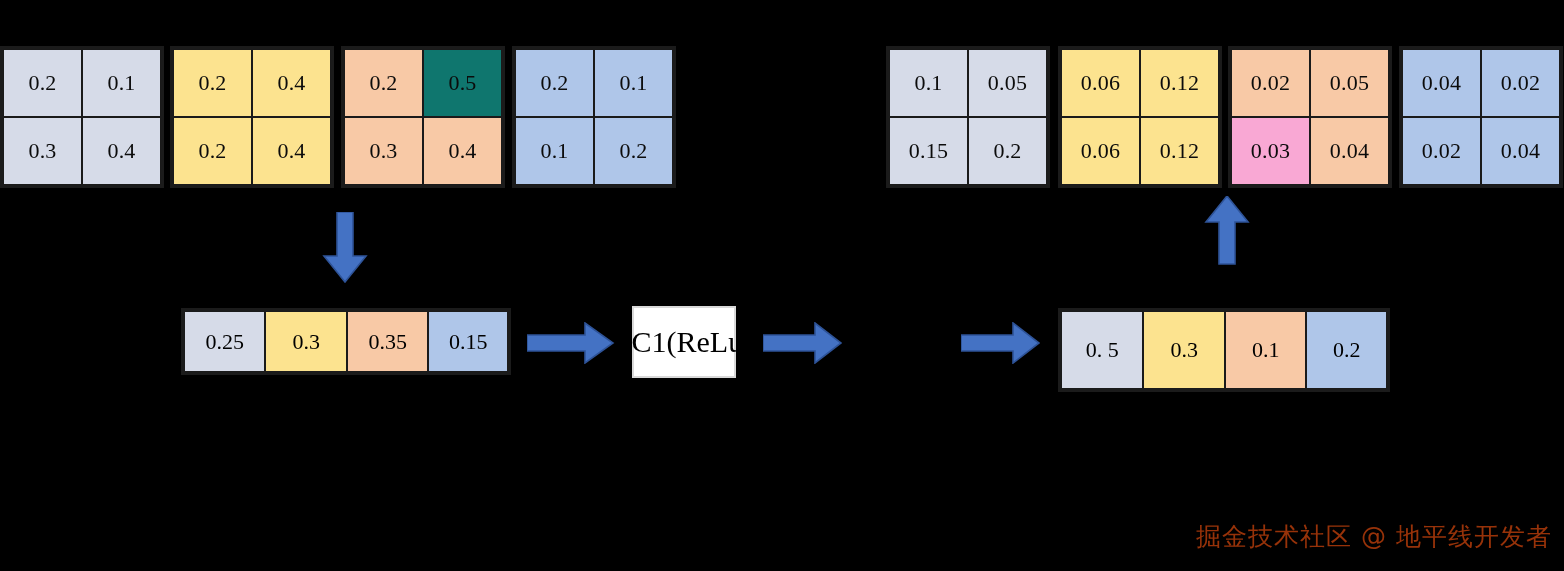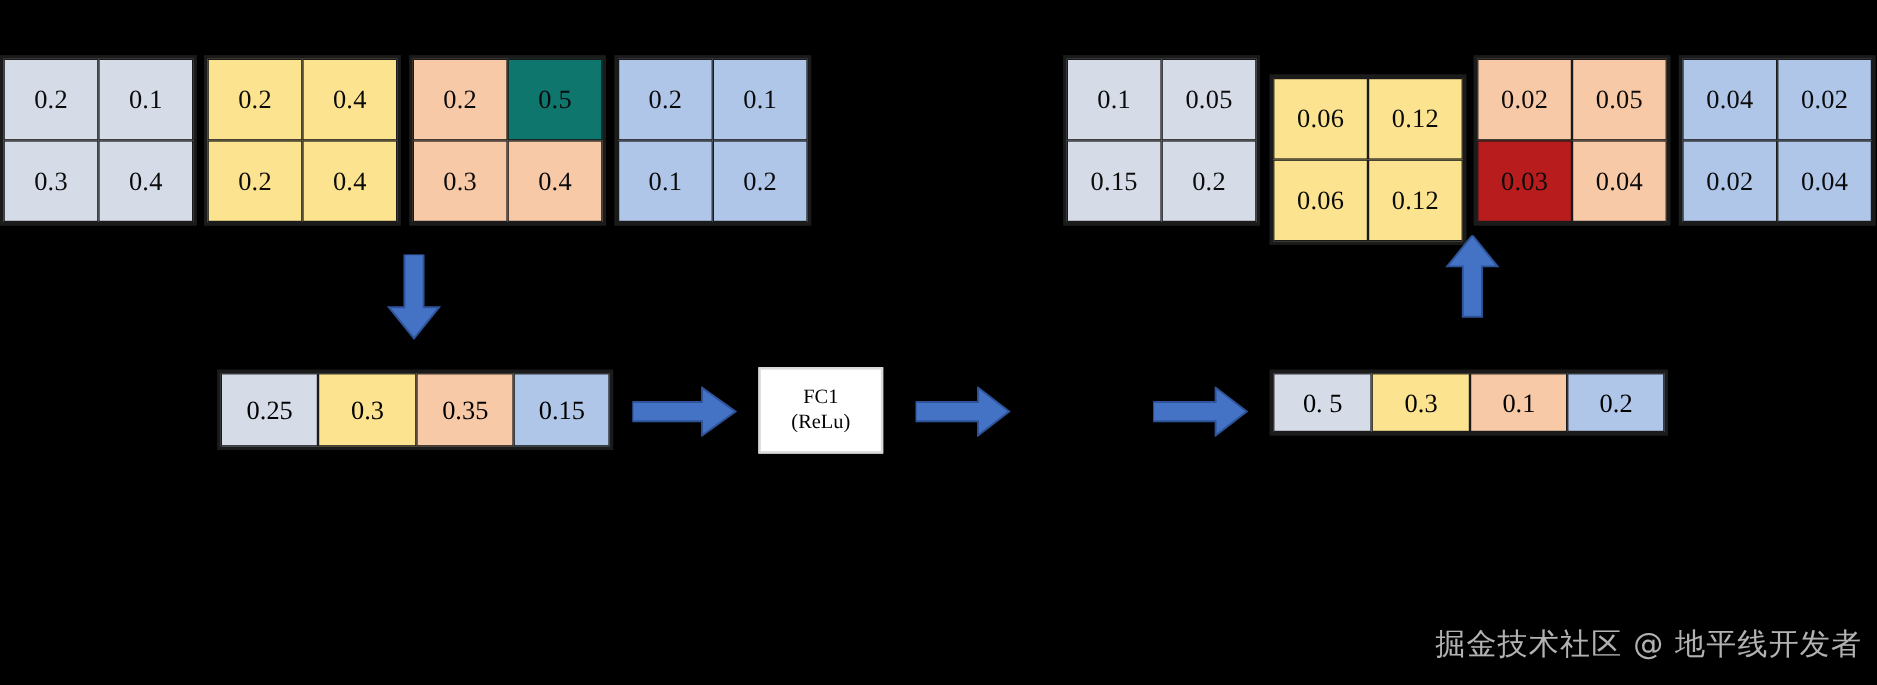--- a/index.html
+++ b/index.html
@@ -58,38 +58,38 @@
     color: #000000;
   }
 
   
   .fcbox {
     position: absolute;
     background: #ffffff;
     border: 2px solid #d9d9d9;
     box-sizing: border-box;
     display: flex;
-    flex-direction: column;
+    flex-direction: row;
     align-items: center;
     justify-content: center;
     color: #000000;
-    font-size: 17px;
+    font-size: 30px;
     line-height: 1.22;
   }
 
   
   .arrow-right, .arrow-down, .arrow-up {
     position: absolute;
   }
   .arrow-svg { display: block; }
 
   
   .watermark {
     position: absolute;
-    color: #e5e5e5;
+    color: #c2410c;
     font-size: 25px;
     font-family: "DejaVu Sans", "Liberation Sans", sans-serif;
     white-space: nowrap;
     opacity: 0.78;
     letter-spacing: 1px;
   }
 </style>
 </head>
 <body>
 
@@ -123,31 +123,31 @@
     <div class="cell" style="background: rgb(175, 198, 233);">0.2</div>
   </div>
 
   <div class="grid" style="left:886px; top:46px; width:164px; height:142px;">
     <div class="cell" style="background: rgb(214, 219, 232);">0.1</div>
     <div class="cell" style="background: rgb(214, 219, 232);">0.05</div>
     <div class="cell" style="background: rgb(214, 219, 232);">0.15</div>
     <div class="cell" style="background: rgb(214, 219, 232);">0.2</div>
   </div>
 
-  <div class="grid" style="left:1058px; top:46px; width:164px; height:142px;margin-top:16px;">
+  <div class="grid" style="left:1058px; top:46px; width:164px; height:142px;">
     <div class="cell" style="background: rgb(252, 227, 143);">0.06</div>
     <div class="cell" style="background: rgb(252, 227, 143);">0.12</div>
     <div class="cell" style="background: rgb(252, 227, 143);">0.06</div>
     <div class="cell" style="background: rgb(252, 227, 143);">0.12</div>
   </div>
 
   <div class="grid" style="left:1228px; top:46px; width:164px; height:142px;">
     <div class="cell" style="background: rgb(248, 201, 166);">0.02</div>
     <div class="cell" style="background: rgb(248, 201, 166);">0.05</div>
-    <div class="cell" style="background: #b91c1c;">0.03</div>
+    <div class="cell" style="background: #f9a8d4;">0.03</div>
     <div class="cell" style="background: rgb(248, 201, 166);">0.04</div>
   </div>
 
   <div class="grid" style="left:1399px; top:46px; width:164px; height:142px;">
     <div class="cell" style="background: rgb(175, 198, 233);">0.04</div>
     <div class="cell" style="background: rgb(175, 198, 233);">0.02</div>
     <div class="cell" style="background: rgb(175, 198, 233);">0.02</div>
     <div class="cell" style="background: rgb(175, 198, 233);">0.04</div>
   </div>
 
@@ -187,21 +187,21 @@
     </svg>
   </div>
 
 
   <div class="arrow-right" style="left:961px; top:322px; width:80px; height:42px;">
     <svg class="arrow-svg" width="80" height="42" viewBox="0 0 80 42">
       <polygon points="0,13 52,13 52,1 78,21 52,41 52,29 0,29" fill="#4472C4" stroke="#2E5398" stroke-width="1.6"></polygon>
     </svg>
   </div>
 
-  <div class="vector" style="left:1058px; top:308px; width:332px; height:55px;text-align:center;">
+  <div class="vector" style="left:1058px; top:308px; width:332px; height:84px;text-align:center;">
     <div class="cell" style="background:#D6DBE8; width:84px;">0. 5</div>
     <div class="cell" style="background:#FCE38F; width:83px;">0.3</div>
     <div class="cell" style="background:#F8C9A6; width:83px;">0.1</div>
     <div class="cell" style="background:#AFC6E9; width:82px;">0.2</div>
   </div>
 
   <div class="watermark" style="left:1196px; top:520px;">掘金技术社区 @ 地平线开发者</div>
 
 </div>
 

